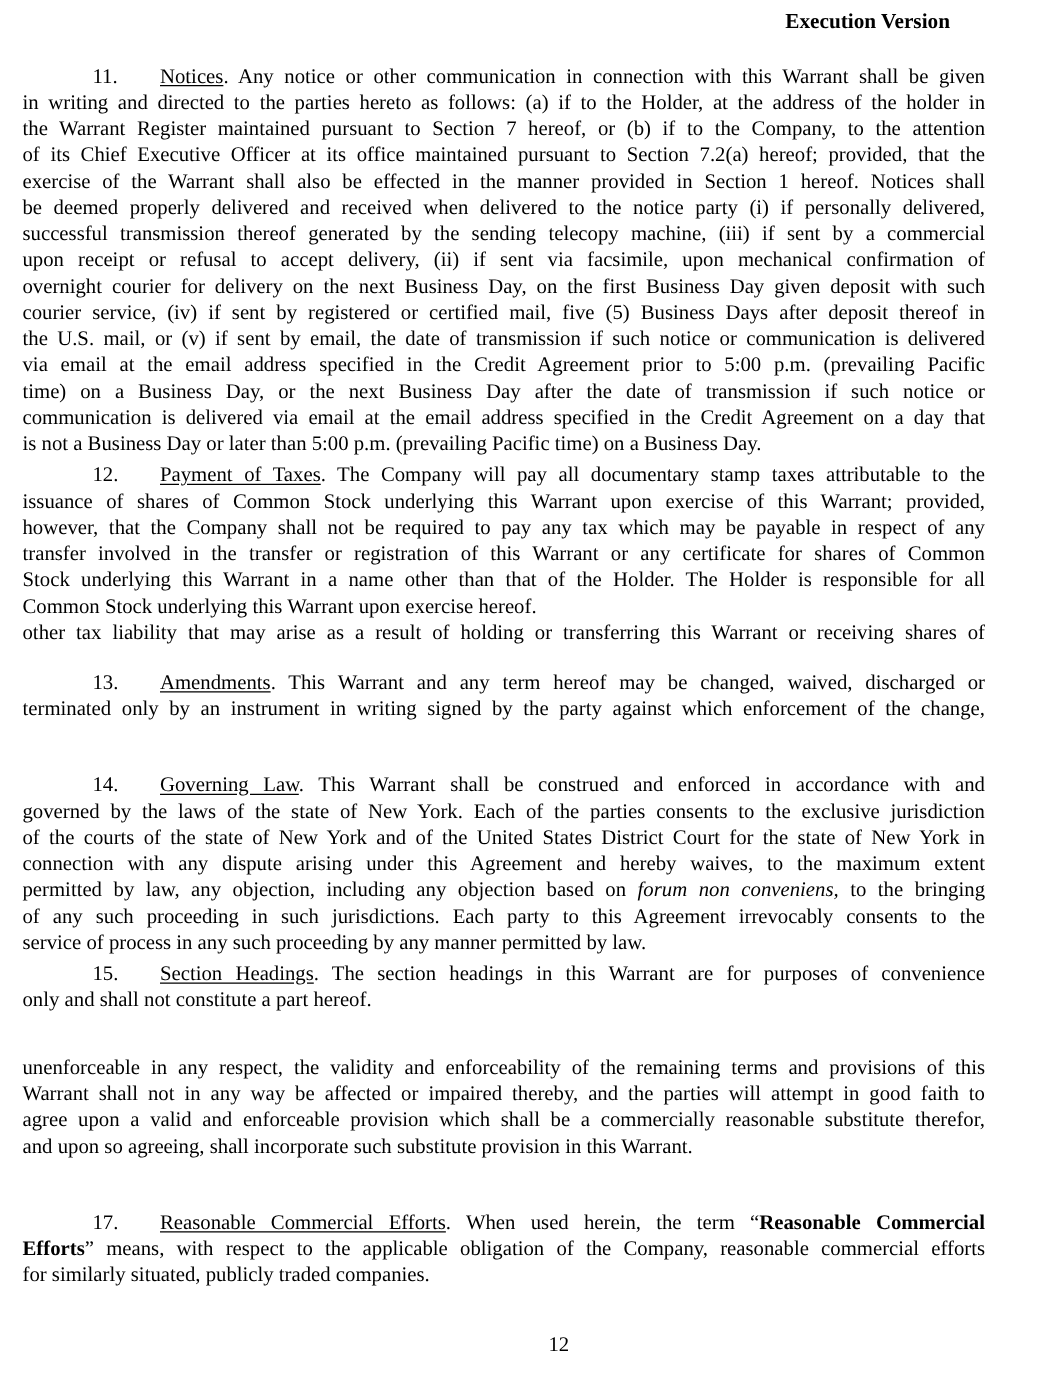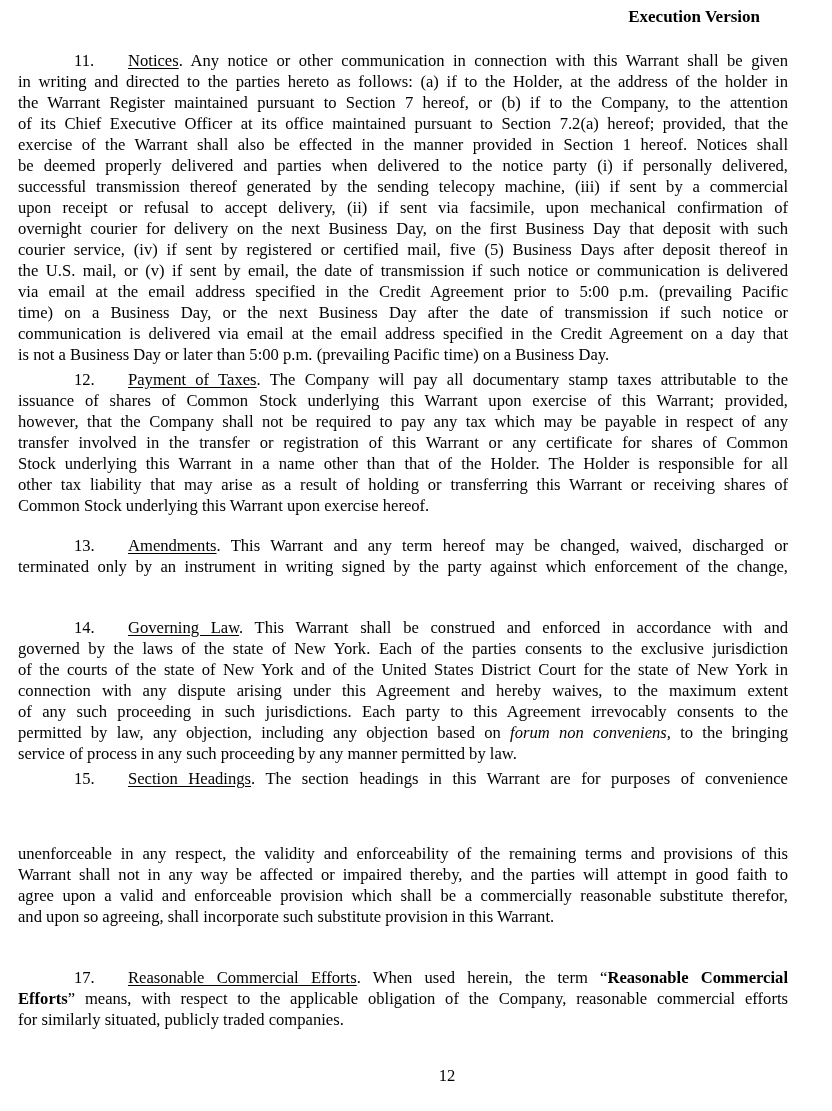--- a/index.html
+++ b/index.html
@@ -76,59 +76,60 @@
 <div class="page">
 
   <div class="header">Execution Version</div>
 
   <div class="section" style="top:50px;">
     <span class="line"><span class="num">11.</span><span class="title">Notices</span><span>. Any notice or other communication in connection with this Warrant shall be given</span></span>
     <span class="line">in writing and directed to the parties hereto as follows: (a) if to the Holder, at the address of the holder in</span>
     <span class="line">the Warrant Register maintained pursuant to Section 7 hereof, or (b) if to the Company, to the attention</span>
     <span class="line">of its Chief Executive Officer at its office maintained pursuant to Section 7.2(a) hereof; provided, that the</span>
     <span class="line">exercise of the Warrant shall also be effected in the manner provided in Section 1 hereof.   Notices shall</span>
-    <span class="line">be deemed properly delivered and parties when delivered to the notice party (i) if personally delivered,</span>
+    <span class="line">be deemed properly delivered and received when delivered to the notice party (i) if personally delivered,</span>
     <span class="line">successful transmission thereof generated by the sending telecopy machine, (iii) if sent by a commercial</span>
     <span class="line">upon receipt or refusal to accept delivery, (ii) if sent via facsimile, upon mechanical confirmation of</span>
-    <span class="line">overnight courier for delivery on the next Business Day, on the first Business Day that deposit with such</span>
+    <span class="line">overnight courier for delivery on the next Business Day, on the first Business Day given deposit with such</span>
     <span class="line">courier service, (iv) if sent by registered or certified mail, five (5) Business Days after deposit thereof in</span>
     <span class="line">the U.S. mail, or (v) if sent by email, the date of transmission if such notice or communication is delivered</span>
     <span class="line">via email at the email address specified in the Credit Agreement prior to 5:00 p.m. (prevailing Pacific</span>
     <span class="line">time) on a Business Day, or the next Business Day after the date of transmission if such notice or</span>
     <span class="line">communication is delivered via email at the email address specified in the Credit Agreement on a day that</span>
     <span class="line last">is not a Business Day or later than 5:00 p.m. (prevailing Pacific time) on a Business Day.</span>
   </div>
 
   <div class="section" style="top:369px;">
     <span class="line"><span class="num">12.</span><span class="title">Payment of Taxes</span><span>. The Company will pay all documentary stamp taxes attributable to the</span></span>
     <span class="line">issuance of shares of Common Stock underlying this Warrant upon exercise of this Warrant; provided,</span>
     <span class="line">however, that the Company shall not be required to pay any tax which may be payable in respect of any</span>
     <span class="line">transfer involved in the transfer or registration of this Warrant or any certificate for shares of Common</span>
     <span class="line">Stock underlying this Warrant in a name other than that of the Holder. The Holder is responsible for all</span>
+    <span class="line last">Common Stock underlying this Warrant upon exercise hereof.</span>
     <span class="line">other tax liability that may arise as a result of holding or transferring this Warrant or receiving shares of</span>
-    <span class="line last">Common Stock underlying this Warrant upon exercise hereof.</span>
   </div>
 
   <div class="section" style="top:535px;">
     <span class="line"><span class="num">13.</span><span class="title">Amendments</span><span>. This Warrant and any term hereof may be changed, waived, discharged or</span></span>
     <span class="line">terminated only by an instrument in writing signed by the party against which enforcement of the change,</span>
   </div>
 
   <div class="section" style="top:617px;">
     <span class="line"><span class="num">14.</span><span class="title">Governing Law</span><span>. This Warrant shall be construed and enforced in accordance with and</span></span>
     <span class="line">governed by the laws of the state of New York. Each of the parties consents to the exclusive jurisdiction</span>
     <span class="line">of the courts of the state of New York and of the United States District Court for the state of New York in</span>
     <span class="line">connection with any dispute arising under this Agreement and hereby waives, to the maximum extent</span>
+    <span class="line"><span>permitted by law, any objection, including any objection based on </span><span class="ital">forum non conveniens,</span><span> to the bringing</span></span>
     <span class="line">of any such proceeding in such jurisdictions. Each party to this Agreement irrevocably consents to the</span>
-    <span class="line"><span>permitted by law, any objection, including any objection based on </span><span class="ital">forum non conveniens,</span><span> to the bringing</span></span>
     <span class="line last">service of process in any such proceeding by any manner permitted by law.</span>
   </div>
 
   <div class="section" style="top:752px;margin-top:16px;">
     <span class="line"><span class="num">15.</span><span class="title">Section Headings</span><span>. The section headings in this Warrant are for purposes of convenience</span></span>
+    <span class="line last">only and shall not constitute a part hereof.</span>
   </div>
 
   <div class="section" style="top:843px;">
     <span class="line">unenforceable in any respect, the validity and enforceability of the remaining terms and provisions of this</span>
     <span class="line">Warrant shall not in any way be affected or impaired thereby, and the parties will attempt in good faith to</span>
     <span class="line">agree upon a valid and enforceable provision which shall be a commercially reasonable substitute therefor,</span>
     <span class="line last">and upon so agreeing, shall incorporate such substitute provision in this Warrant.</span>
   </div>
 
   <div class="section" style="top:967px;">

